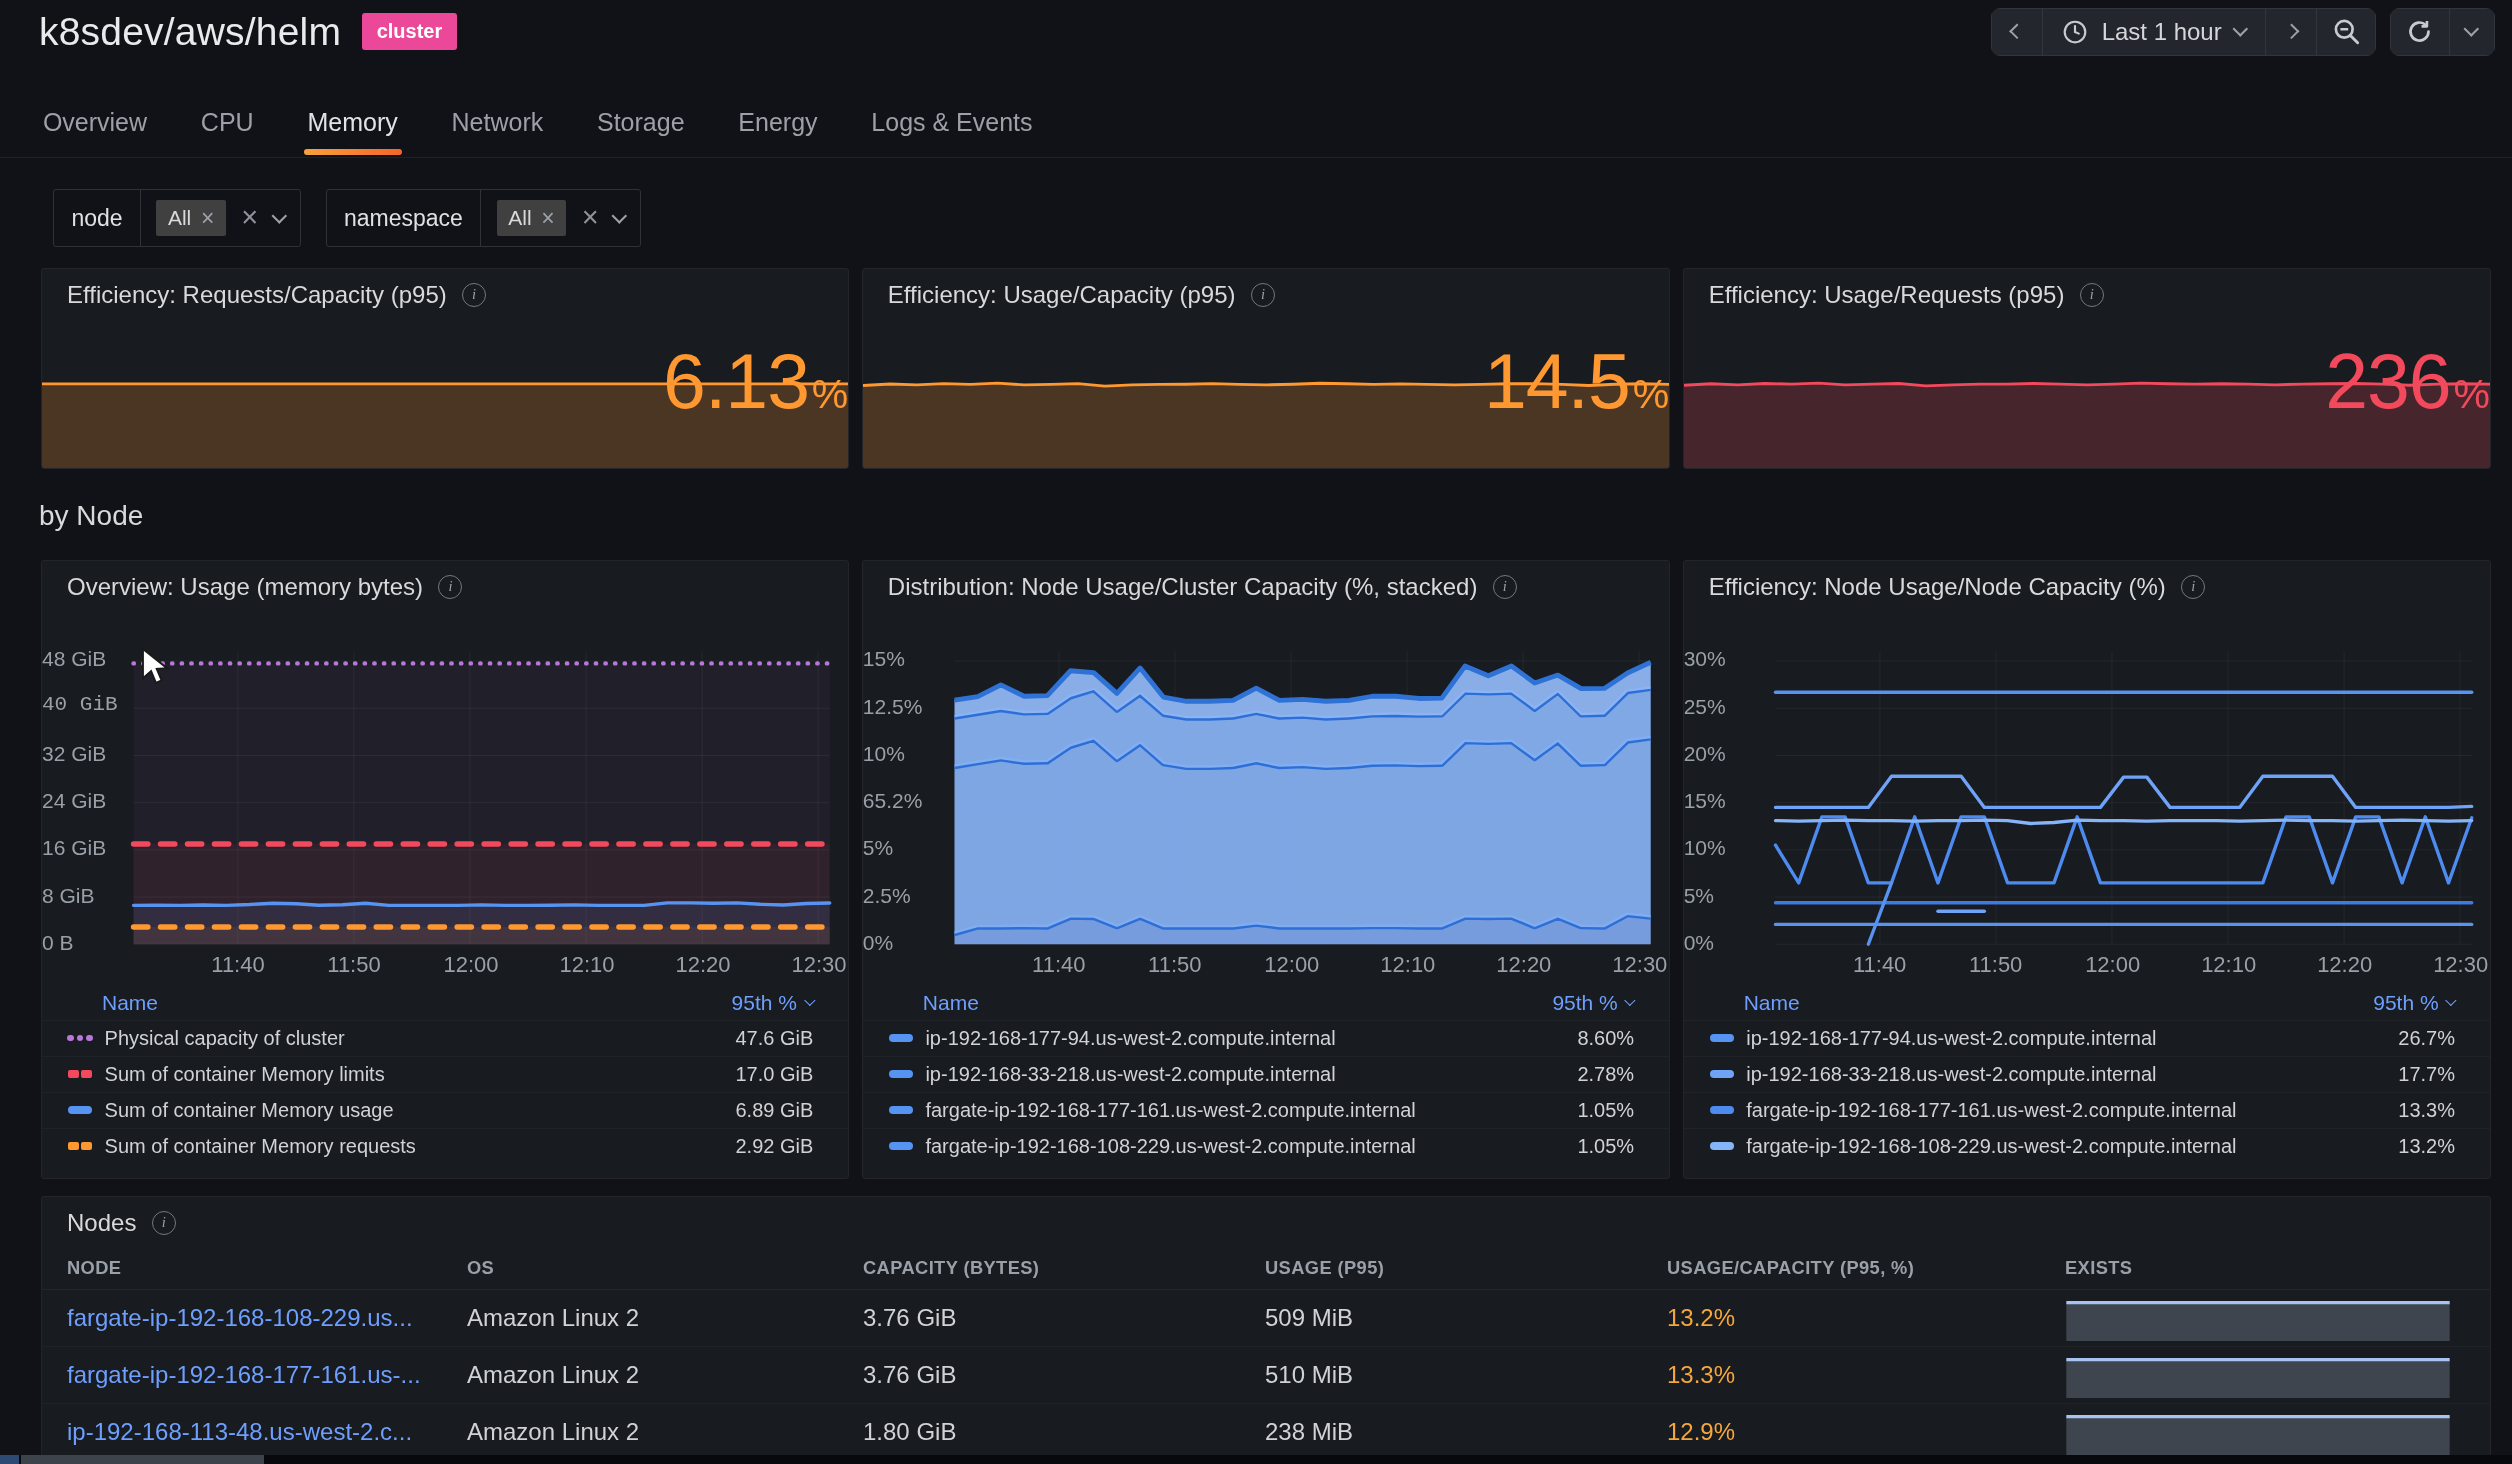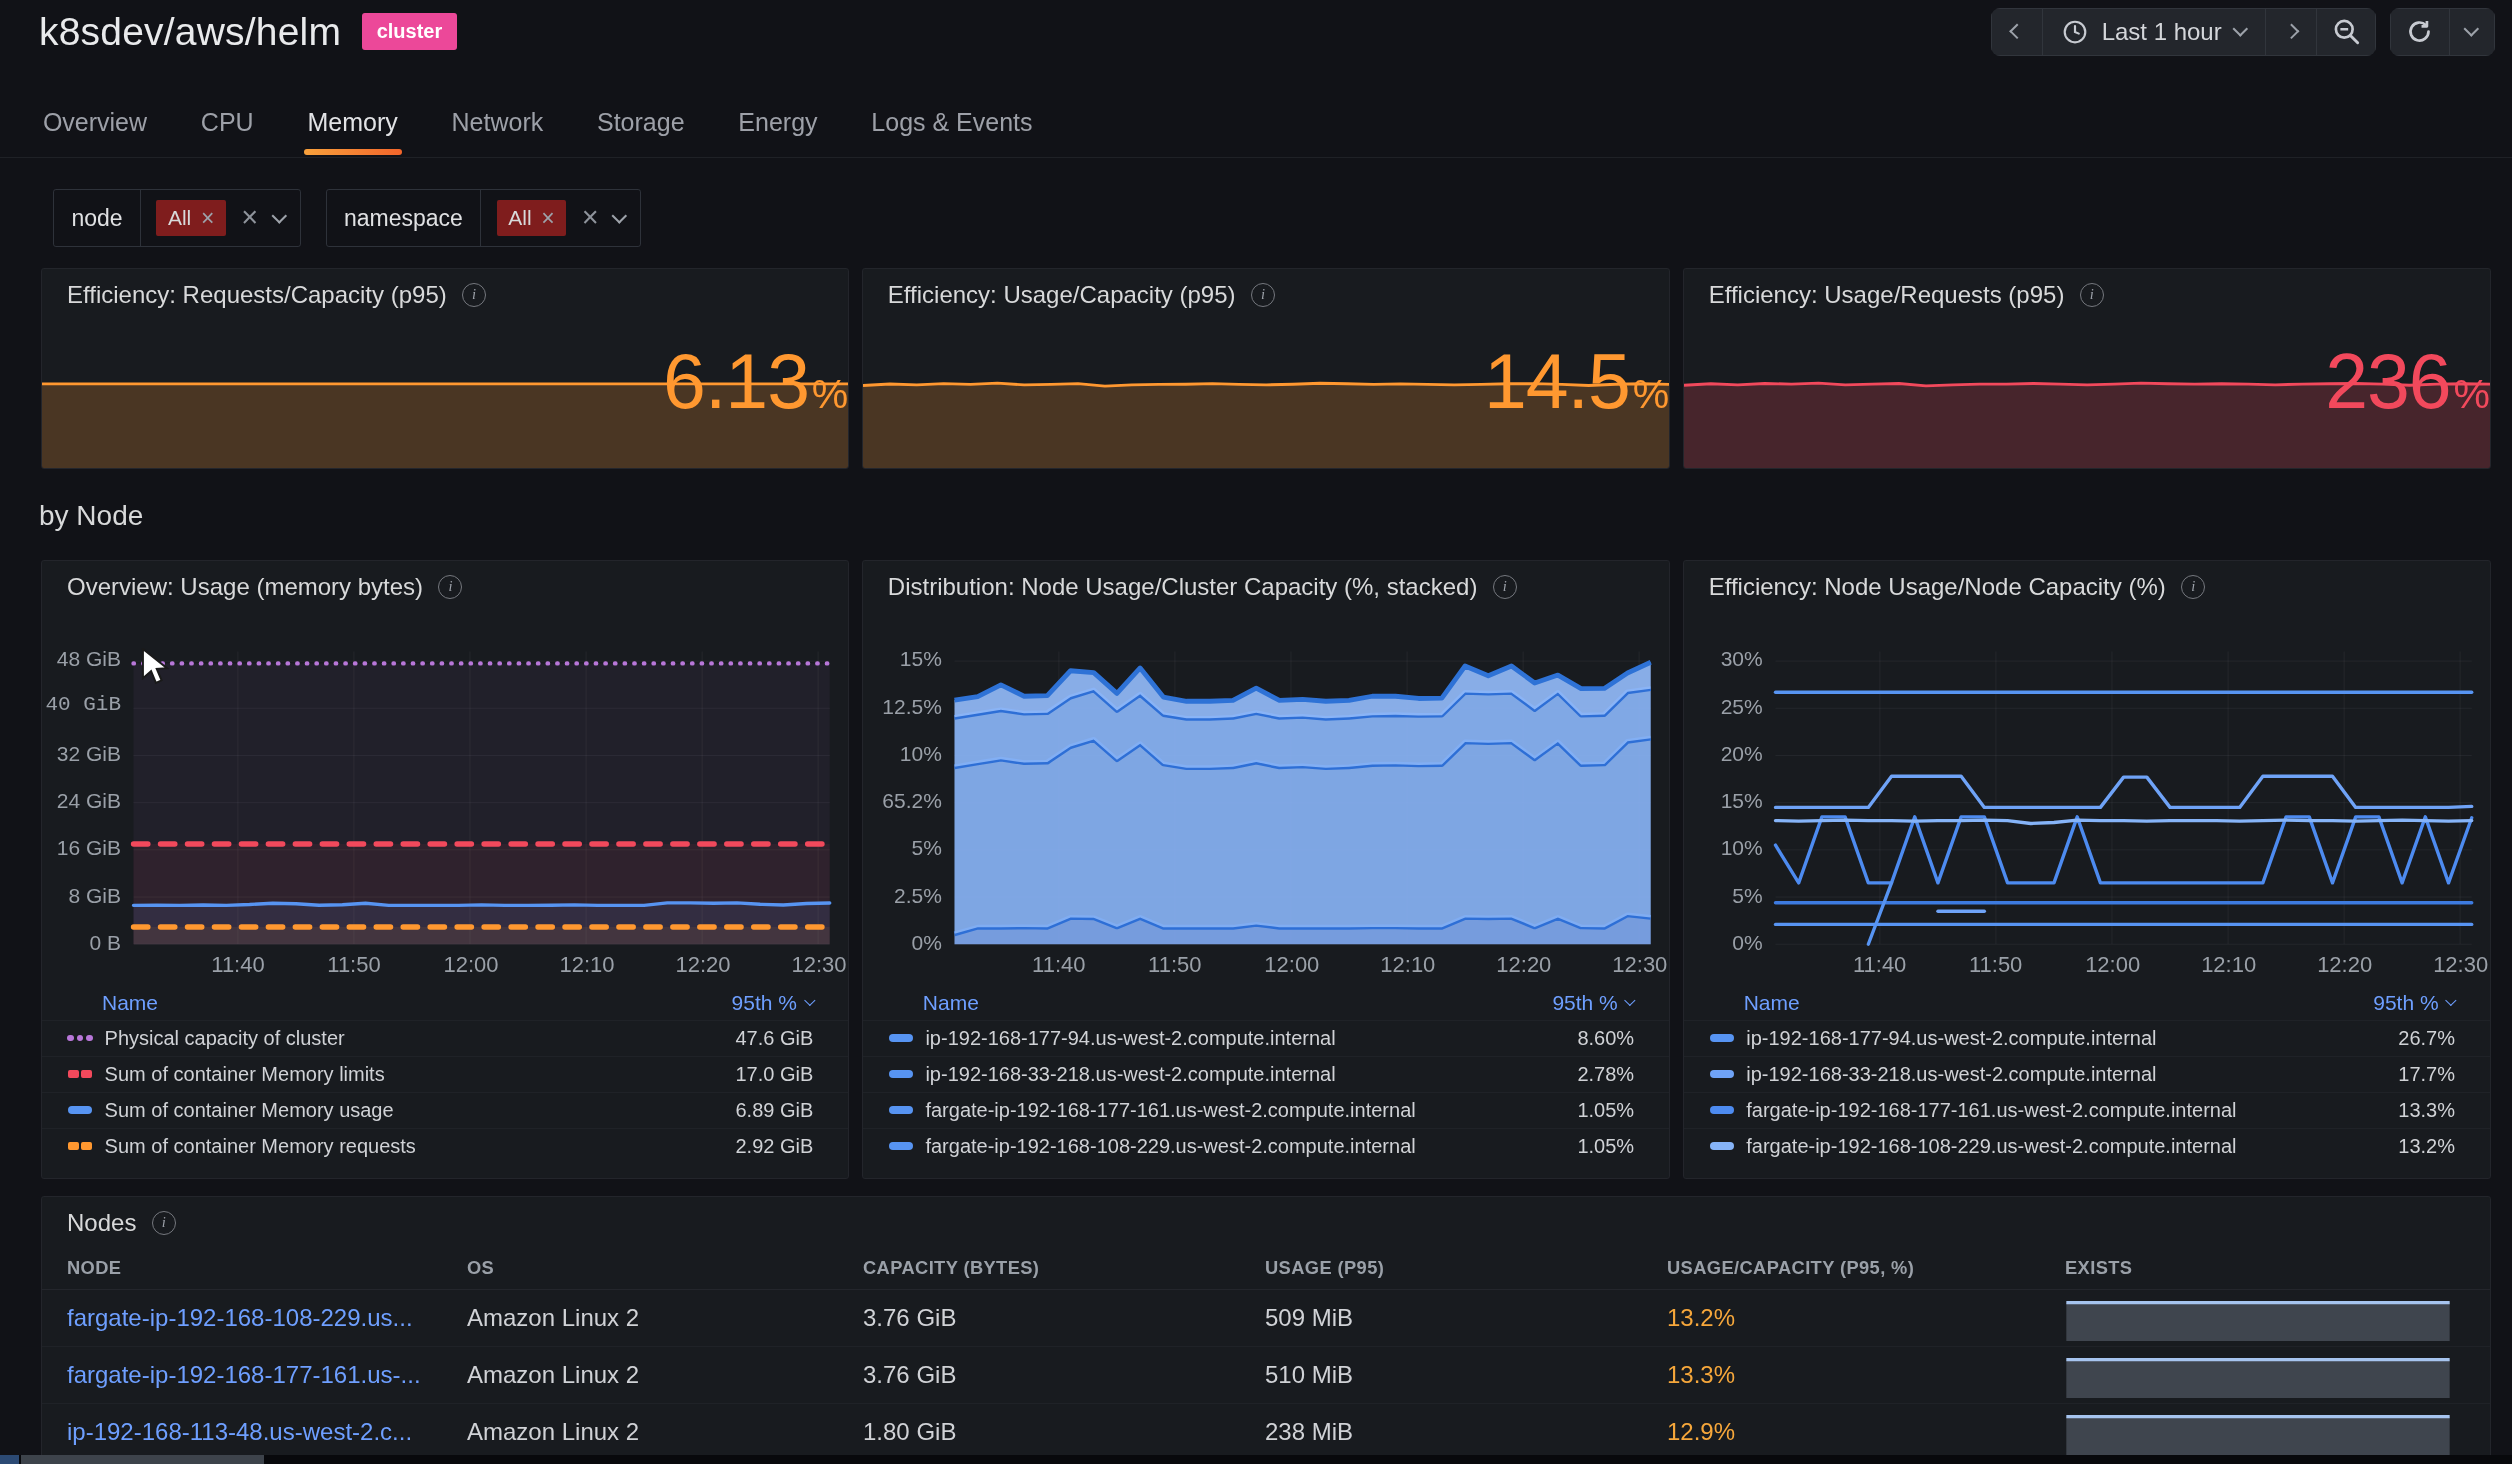--- a/index.html
+++ b/index.html
@@ -33,21 +33,21 @@
   .tab-ind{position:absolute;left:0;right:0;bottom:7.7px;height:5.8px;border-radius:2.9px;
            background:linear-gradient(90deg,#f8a13c,#f3652b)}
   .tabs-line{position:absolute;top:157px;left:0;right:0;height:1px;background:#1f2126}
 
   
   .filters{position:absolute;top:189px;left:53px;display:flex;gap:25px}
   .filter{display:flex;align-items:center;height:58px;border:1px solid #2e323a;border-radius:2.9px}
   .flabel{padding:0 17.4px;font-size:23px;color:#e0e1e3}
   .fdiv{width:1px;align-self:stretch;background:#2e323a}
   .fval{display:flex;align-items:center;gap:15.4px;padding:0 15.4px}
-  .chip{display:inline-flex;align-items:center;gap:9.6px;background:#7f1d1d;border-radius:1.9px;
+  .chip{display:inline-flex;align-items:center;gap:9.6px;background:#404040;border-radius:1.9px;
         padding:5.8px 11.6px;font-size:21px;color:#d8d9da;cursor:pointer}
   .chip-x{color:#9da2aa;font-size:23px;line-height:1}
   .fclear{color:#8e939b;font-size:29px;line-height:.8;cursor:pointer}
 
   
   .panel{background:#181b1f;border:1px solid #23252b;border-radius:2.9px}
   .row{position:absolute;left:41px;right:21px;display:grid;grid-template-columns:repeat(3,1fr);gap:12.5px}
   #stats{top:268px;height:201px}
   #charts{top:560px;height:619px}
   .ptitle-row{display:flex;align-items:center;gap:15.4px;padding:11.6px 0 0 25px;position:relative;z-index:3}
@@ -61,21 +61,21 @@
   .stat-value-wrap{position:absolute;left:0;right:0;top:68px;text-align:right;z-index:2}
   .stat-value{font-size:77px;font-weight:500;letter-spacing:-1px}
   .stat-unit{font-size:41px;font-weight:500;margin-left:2.9px}
 
   .section-title{position:absolute;top:500px;left:39px;font-size:28px;color:#d8d9da}
 
   
   .chart-panel{position:relative;overflow:hidden}
   .chart-area{position:relative;height:386px;cursor:crosshair}
   .chart-area svg{position:absolute;left:0;top:0}
-  .ylab{position:absolute;left:0;width:79px;text-align:right;font-size:21px;color:#9aa0a8}
+  .ylab{position:absolute;left:0;width:79px;font-size:21px;color:#9aa0a8}
   .xlab{position:absolute;top:351px;width:96px;text-align:center;font-size:22px;color:#9aa0a8}
   .legend-header{display:flex;justify-content:space-between;align-items:center;height:33px;
                  padding:0 35px 0 60px;font-size:21px;color:#6e9fff;font-weight:500}
   .lh-agg{display:flex;align-items:center;gap:8.7px;cursor:pointer}
   .legend-row{height:36px;display:flex;align-items:center;gap:11.6px;padding:0 35px 0 25px;
               border-top:1px solid #1f2227;font-size:20px;cursor:pointer}
   .lname{flex:1;color:#d0d2d6;white-space:nowrap;overflow:hidden;text-overflow:ellipsis}
   .lval{color:#d0d2d6}
   .swatch{display:inline-flex;align-items:center;gap:2.9px;width:26px;justify-content:center;flex:none}
   .pill{width:24px;height:8.7px;border-radius:3.9px}

